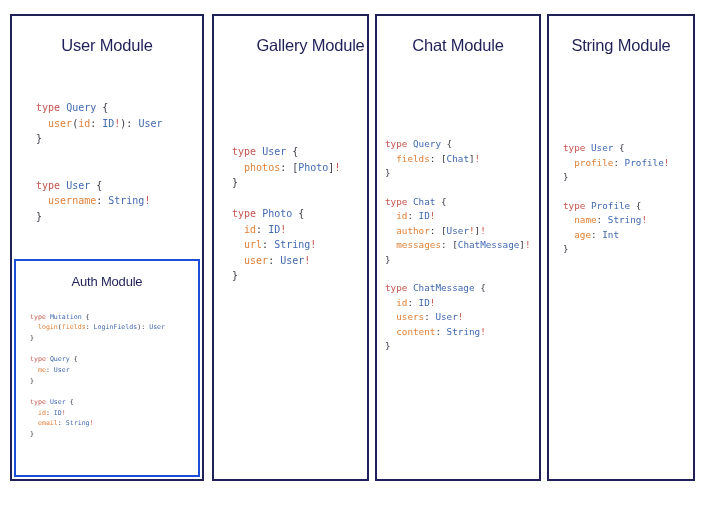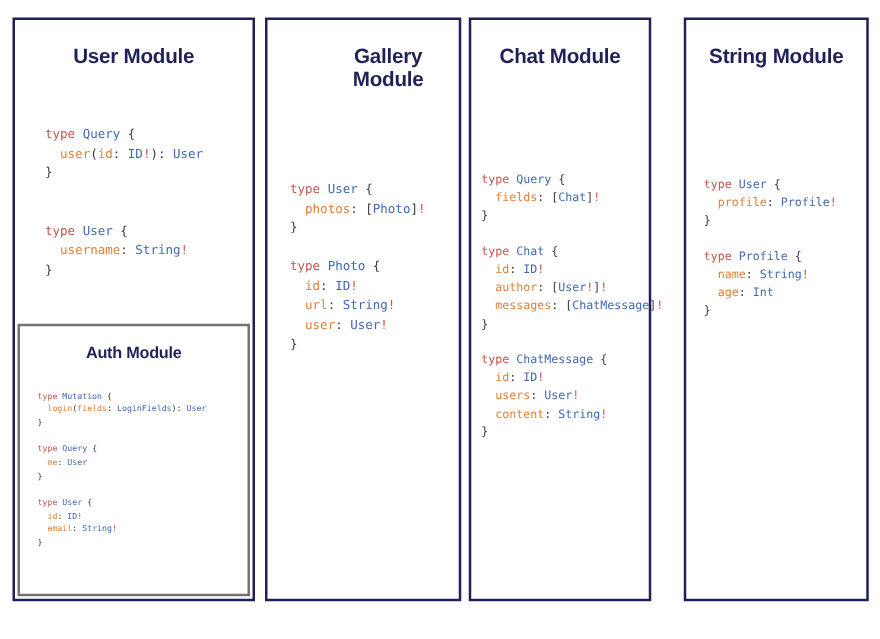--- a/index.html
+++ b/index.html
@@ -26,38 +26,38 @@
   
   .panel {
     position: absolute;
     background: #ffffff;
     border: 2px solid #1f2158;
     box-sizing: border-box;
   }
 
   .panel-user    { left: 10px;  top: 14px; width: 194px; height: 467px; }
   .panel-gallery { left: 212px; top: 14px; width: 157px; height: 467px; padding-left: 40px; }
-  .panel-chat    { left: 375px; top: 14px; width: 146px; height: 467px; }
+  .panel-chat    { left: 375px; top: 14px; width: 166px; height: 467px; }
   .panel-profile { left: 547px; top: 14px; width: 148px; height: 467px; }
 
   
   .panel-auth {
     position: absolute;
     left: 2px;
     top: 243px;
     width: 186px;
     height: 218px;
     background: #ffffff;
-    border: 2px solid #737373;
+    border: 2px solid #1d4ed8;
     box-sizing: border-box;
   }
 
   .panel-title {
     text-align: center;
-    font-weight: bold;
+    font-weight: normal;
     color: #1f2158;
     letter-spacing: -0.2px;
     font-family: "Liberation Sans", sans-serif;
   }
   .title-lg { font-size: 16.5px; margin-top: 20px; }
   .title-sm { font-size: 13px;  margin-top: 13px; }
 
   
   .code {
     font-family: "DejaVu Sans Mono", "Liberation Mono", monospace;

